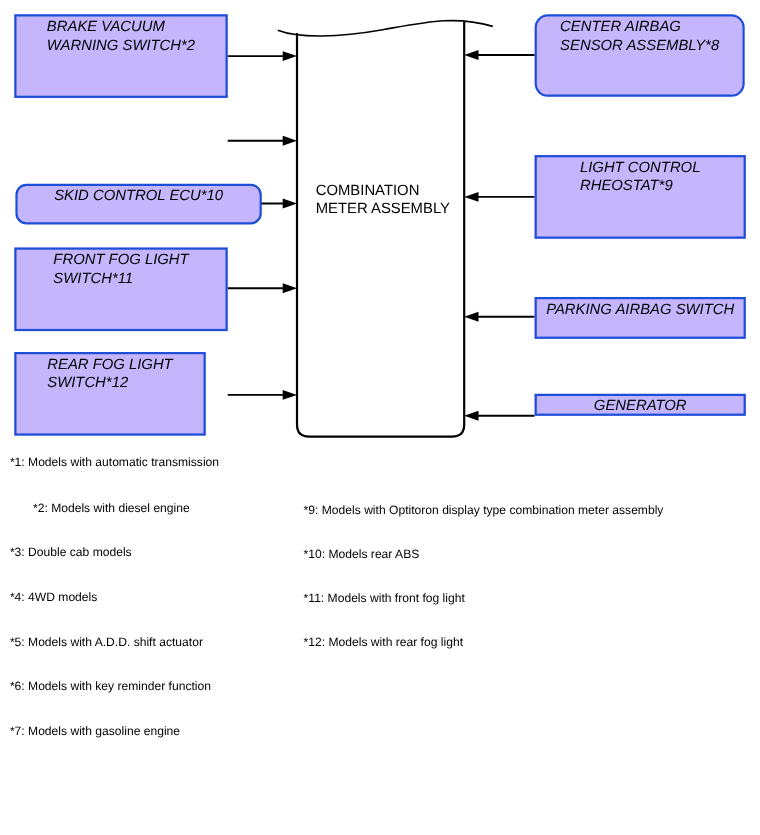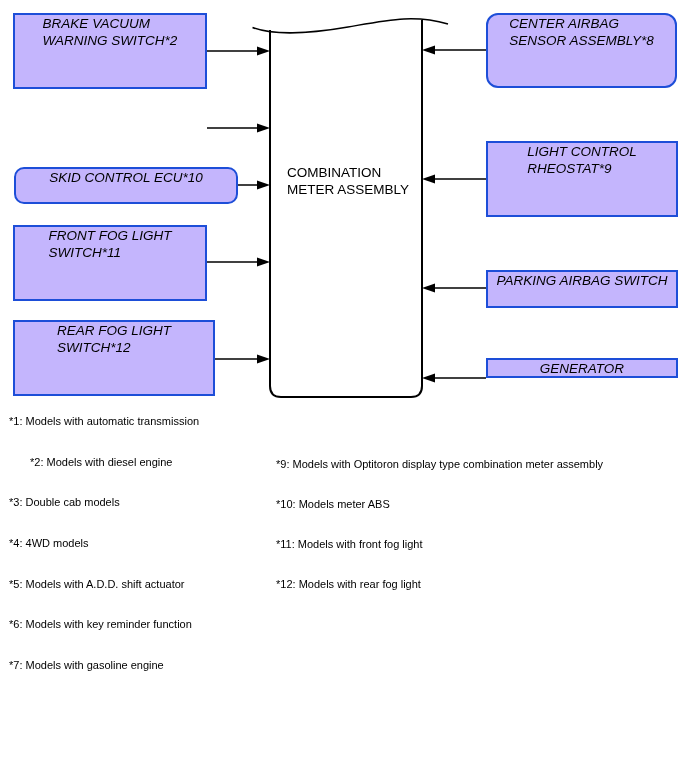--- a/index.html
+++ b/index.html
@@ -14,21 +14,21 @@
     font-size:13.5px;line-height:17px;background:#c4b5fd;font-style:italic;
   }
   .box .lbl{white-space:pre-line;text-align:left;}
   .rounded-sm{border-radius:10px;}
   .rounded-lg{border-radius:12px;}
   
   #lbox0{left:13px;top:13px;width:194px;height:76px;}
   #lbox1{left:13px;top:108px;width:194px;height:39px;}
   #lbox2{left:14px;top:167px;width:224px;height:37px;}
   #lbox3{left:13px;top:225px;width:194px;height:76px;}
-  #lbox4{left:13px;top:320px;width:202px;height:76px;}
+  #lbox4{left:13px;top:320px;width:174px;height:76px;}
   
   #rbox0{left:486px;top:13px;width:191px;height:75px;}
   #rbox1{left:486px;top:141px;width:192px;height:76px;}
   #rbox2{left:486px;top:270px;width:192px;height:38px;}
   #rbox3{left:486px;top:358px;width:192px;height:20px;}
   .center-label{
     position:absolute;left:287px;top:148px;
     font-size:13.5px;line-height:17px;white-space:pre-line;margin-top:16px;
   }
   .fn{
@@ -128,17 +128,17 @@
 
   <div class="fn colL" id="fnL0">*1: Models with automatic transmission</div>
   <div class="fn colL" id="fnL1">*2: Models with diesel engine</div>
   <div class="fn colL" id="fnL2">*3: Double cab models</div>
   <div class="fn colL" id="fnL3">*4: 4WD models</div>
   <div class="fn colL" id="fnL4">*5: Models with A.D.D. shift actuator</div>
   <div class="fn colL" id="fnL5">*6: Models with key reminder function</div>
   <div class="fn colL" id="fnL6">*7: Models with gasoline engine</div>
 
   <div class="fn colR" id="fnR1">*9: Models with Optitoron display type combination meter assembly</div>
-  <div class="fn colR" id="fnR2">*10: Models meter ABS</div>
+  <div class="fn colR" id="fnR2">*10: Models rear ABS</div>
   <div class="fn colR" id="fnR3">*11: Models with front fog light</div>
   <div class="fn colR" id="fnR4">*12: Models with rear fog light</div>
 
 </div>
 
 </body></html>

